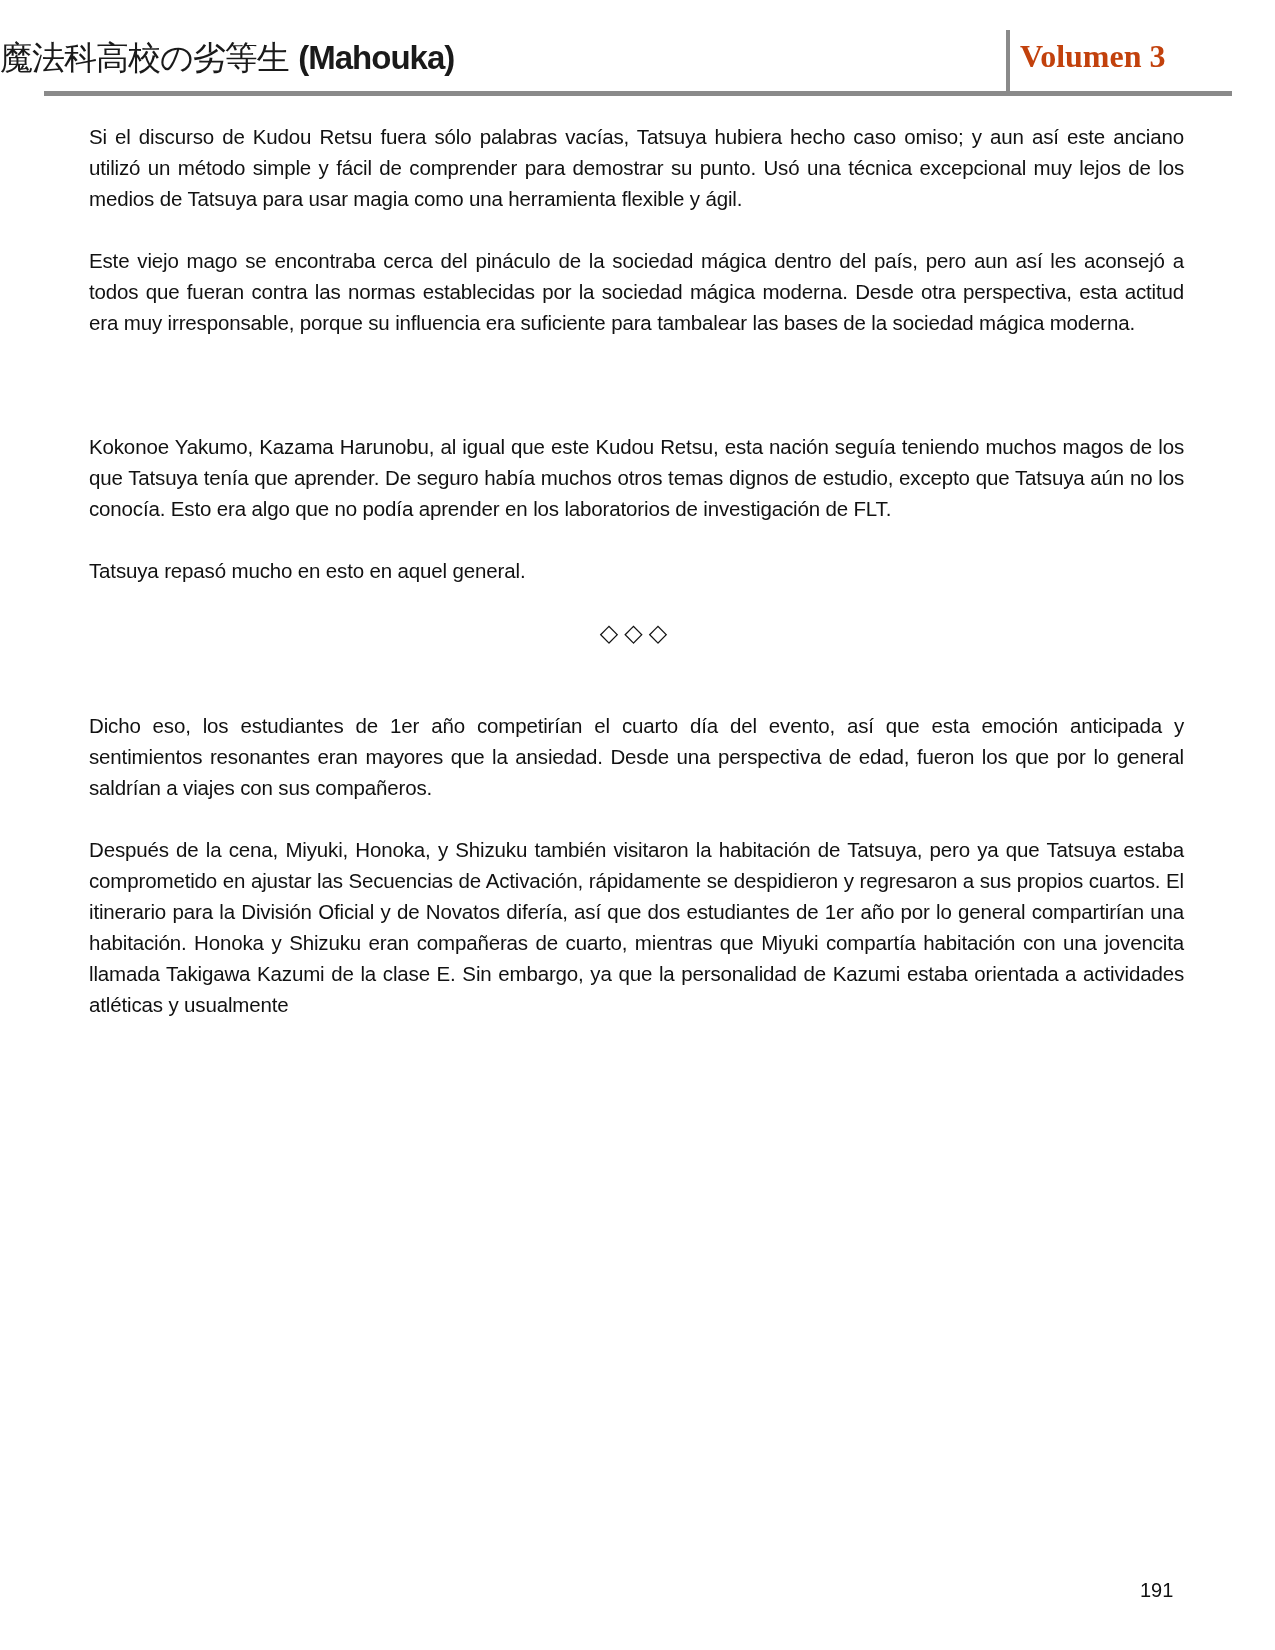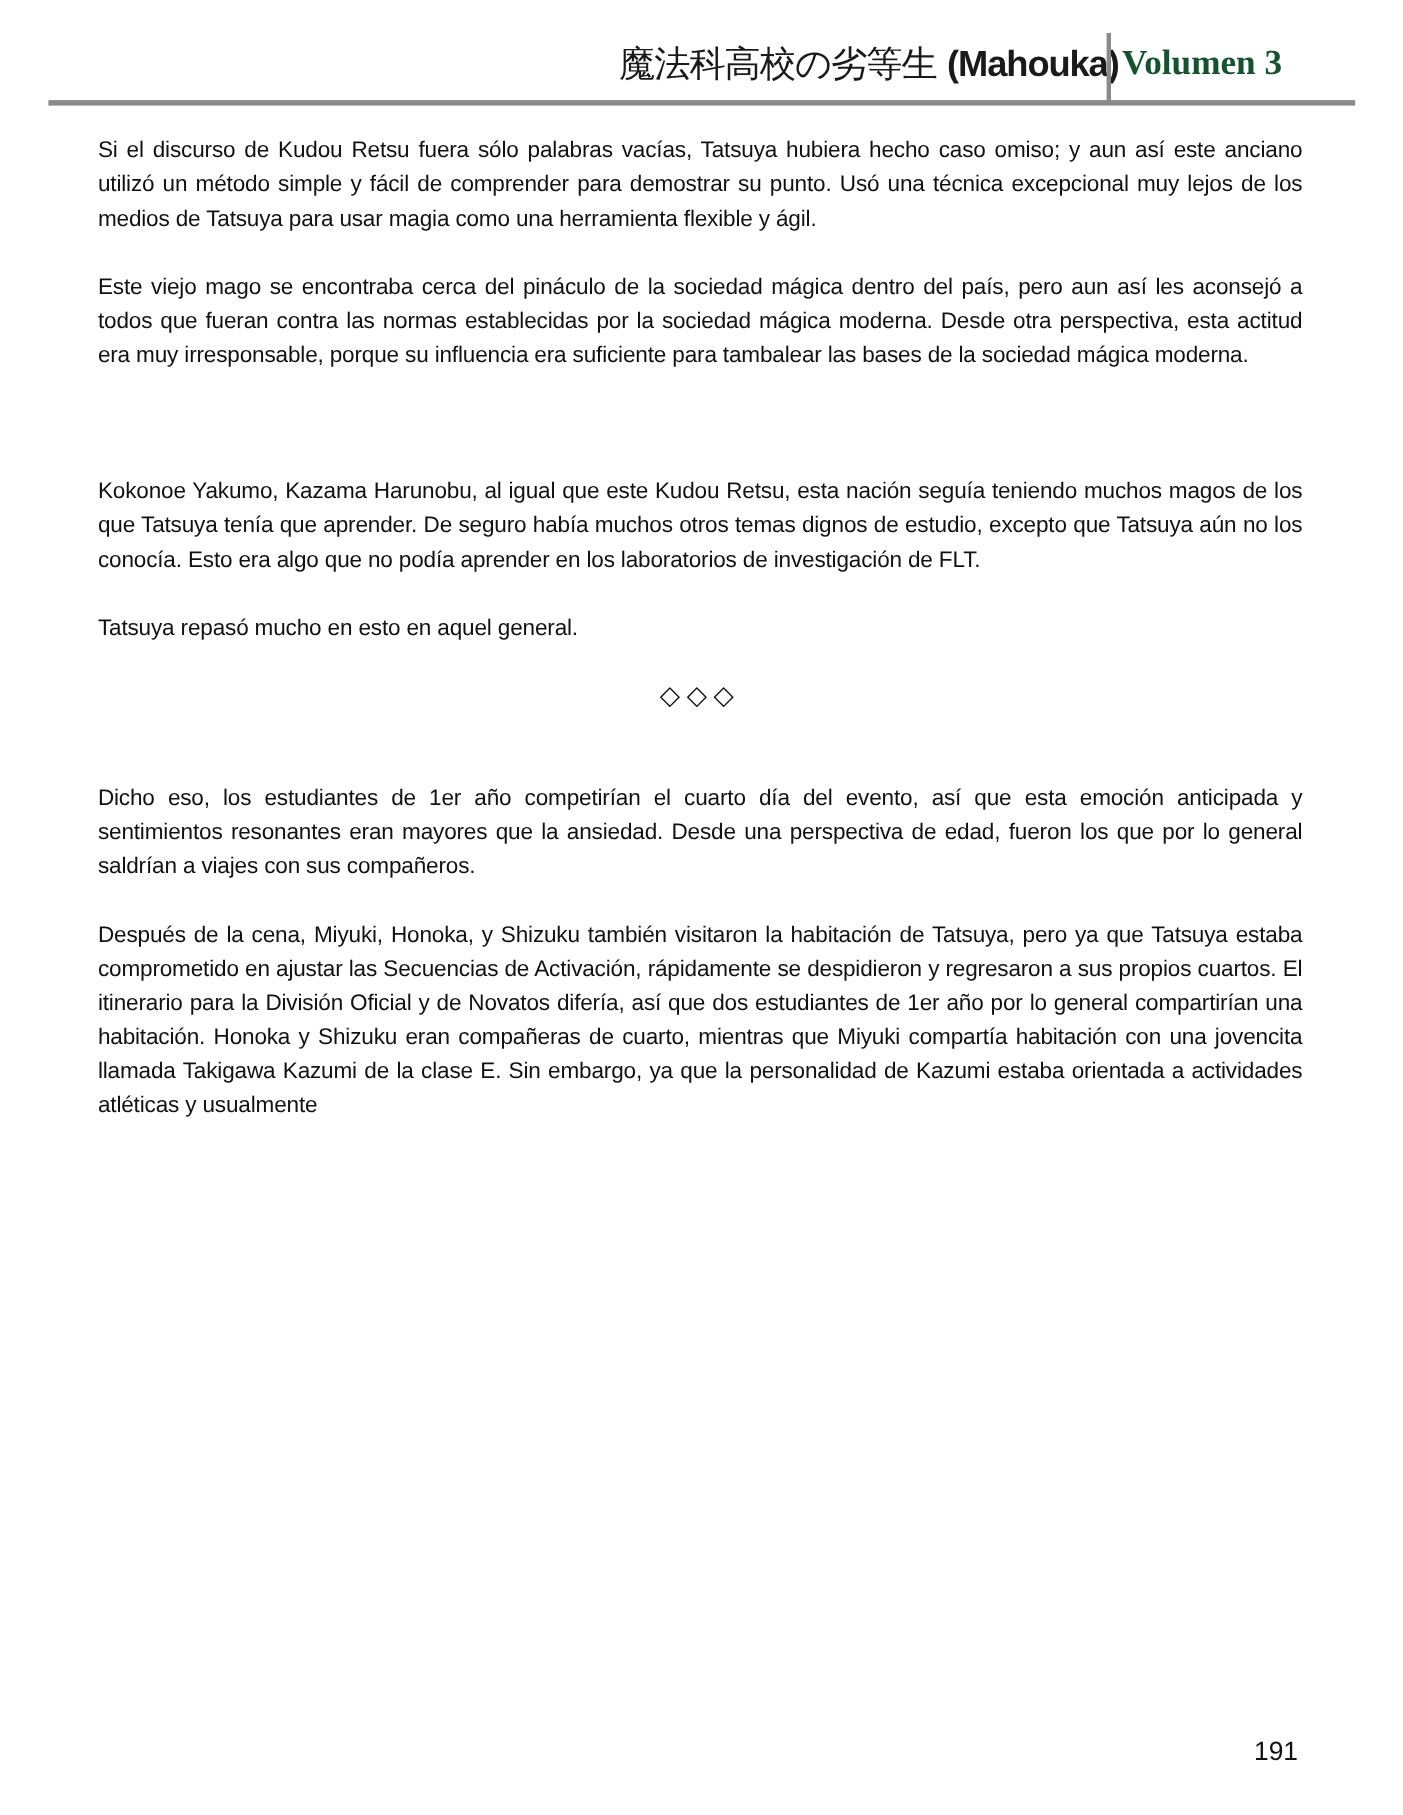--- a/index.html
+++ b/index.html
@@ -1,31 +1,31 @@
 <!DOCTYPE html>
 <html><head>
 <meta charset="utf-8">
 <style>
   html, body { margin: 0; padding: 0; background: #ffffff; }
   body { width: 1275px; height: 1650px; position: relative; overflow: hidden; color: #111; }
   .header { position: absolute; left: 0; top: 0; width: 1275px; height: 100px; }
-  .title { position: absolute; left: 12px; width: 1005px; top: 36px; text-align: right;
+  .title { position: absolute; left: 0; width: 1005px; top: 36px; text-align: left;
     font-family: "DejaVu Sans", sans-serif; font-size: 33px; letter-spacing: -1px; color: #1a1a1a; }
   .title b { font-family: "Liberation Sans", sans-serif; font-weight: bold; }
   .vsep { position: absolute; left: 1006px; top: 30px; width: 4px; height: 64px; background: #8a8a8a; }
   .volume { position: absolute; left: 1020px; top: 38px; font-family: "Liberation Serif", serif;
-    font-weight: bold; font-size: 32px; color: #14532d; }
+    font-weight: bold; font-size: 32px; color: #c2410c; }
   .hrule { position: absolute; left: 44px; top: 91px; width: 1188px; height: 5px; background: #8a8a8a; }
   .content { position: absolute; left: 89px; top: 121px; width: 1095px;
     font-family: "Liberation Sans", sans-serif; font-size: 20.5px; line-height: 31px; }
   .content p { margin: 0 0 31px 0; text-align: justify; letter-spacing: -0.15px; }
   .content p.left { text-align: left; }
   .gap { height: 31px; }
   .sep { text-align: center; font-size: 24px; letter-spacing: 6px; margin: 8px 0 62px 0; }
-  .pagenum { position: absolute; left: 1140px; top: 1579px; font-family: "Liberation Sans", sans-serif; font-size: 24px; }
+  .pagenum { position: absolute; left: 1140px; top: 1579px; font-family: "Liberation Sans", sans-serif; font-size: 20px; }
 </style>
 </head>
 <body>
 
 <div class="header">
   <div class="title">
     <span>魔法科高校の劣等生</span>
     <b>(Mahouka)</b>
   </div>
   <div class="vsep"></div>

